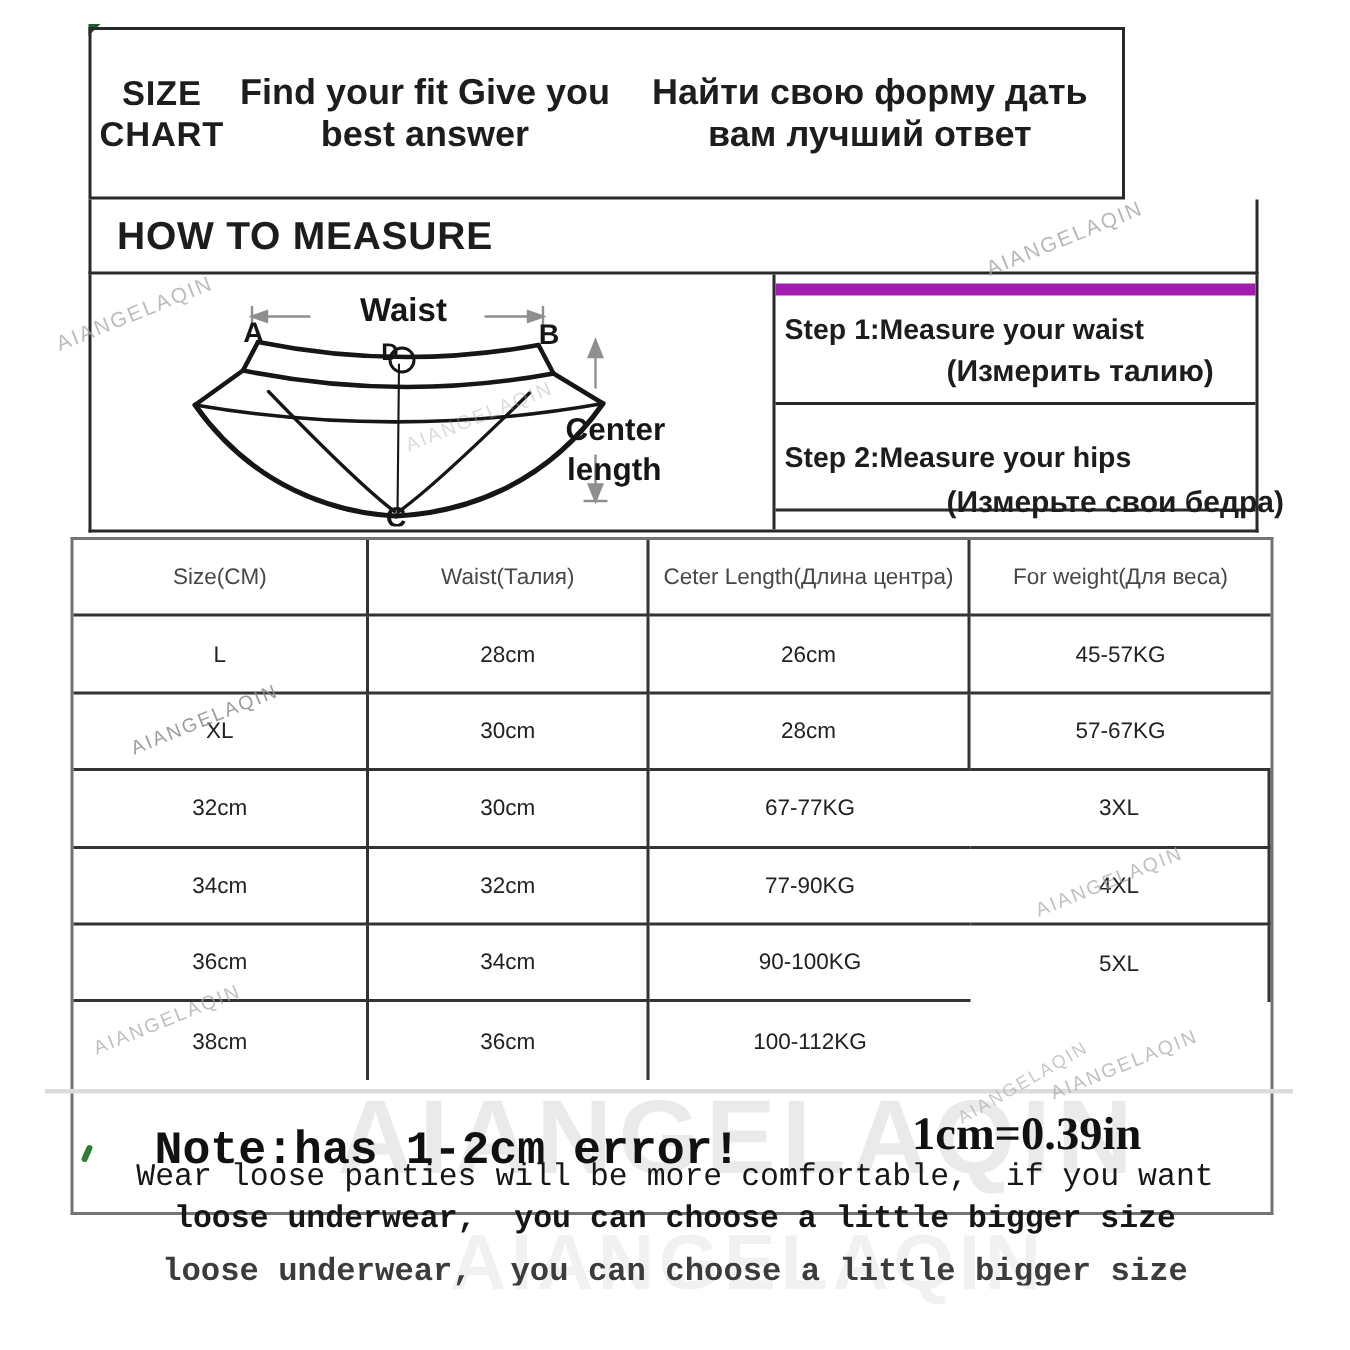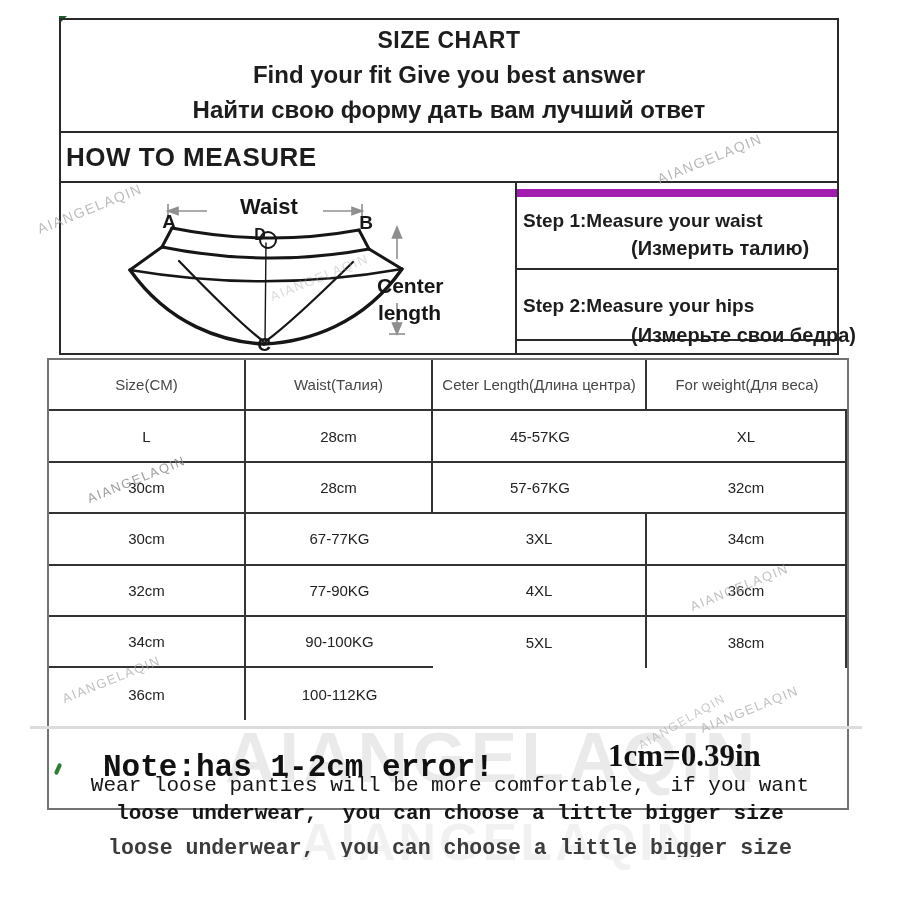--- a/index.html
+++ b/index.html
@@ -1,32 +1,32 @@
 <!DOCTYPE html>
 <html><head>
 <meta charset="utf-8">
 <style>
   html,body{margin:0;padding:0;background:#fff;}
   #page{position:relative;width:900px;height:900px;background:#ffffff;overflow:hidden;
         font-family:"Liberation Sans",sans-serif;color:#1d1d1d;}
 
   
-  .title-box{position:absolute;left:59px;top:18px;width:780px;height:115px;
+  .title-box{position:absolute;left:59px;top:18px;width:691px;height:115px;
              border:2px solid #2a2a2a;box-sizing:border-box;
-             display:flex;flex-direction:column;justify-content:space-evenly;
+             display:flex;flex-direction:row;justify-content:space-evenly;
              align-items:center;text-align:center;}
   .t1{font-size:23px;font-weight:bold;letter-spacing:.5px;}
   .t2{font-size:24px;font-weight:bold;}
   .t3{font-size:24px;font-weight:bold;}
 
   
   .how-band{position:absolute;left:59px;top:133px;width:780px;height:50px;
             border:2px solid #2a2a2a;border-top:none;box-sizing:border-box;
             display:flex;align-items:center;}
-  .how-band span{font-size:26px;font-weight:bold;padding-left:5px;letter-spacing:.5px;}
+  .how-band span{font-size:26px;font-weight:bold;padding-left:17px;letter-spacing:.5px;}
 
   
   .middle{position:absolute;left:59px;top:183px;width:780px;height:172px;
           border:2px solid #2a2a2a;border-top:none;box-sizing:border-box;}
   .diagram-cell{position:absolute;left:0;top:0;width:454px;height:168px;}
   .v-divider{position:absolute;left:454px;top:0;bottom:0;width:2px;background:#2a2a2a;}
   .steps-box{position:absolute;left:456px;top:6px;right:0;height:152px;
              border-top:8px solid #a21caf;border-bottom:2px solid #2a2a2a;box-sizing:border-box;}
   .step1{position:absolute;left:0;right:0;top:0;height:73px;border-bottom:2px solid #2a2a2a;box-sizing:border-box;}
   .step2{position:absolute;left:0;right:0;top:73px;bottom:0;}
@@ -155,20 +155,21 @@
   </div>
 
   <div class="size-table">
     <div class="cell hdr">Size(CM)</div>
     <div class="cell hdr">Waist(Талия)</div>
     <div class="cell hdr">Ceter Length(Длина центра)</div>
     <div class="cell hdr last-col">For weight(Для веса)</div>
 
     <div class="cell">L</div>
     <div class="cell">28cm</div>
+    <div class="cell">26cm</div>
     <div class="cell last-col">45-57KG</div>
 
     <div class="cell">XL</div>
     <div class="cell">30cm</div>
     <div class="cell">28cm</div>
     <div class="cell last-col">57-67KG</div>
 
     <div class="cell">32cm</div>
     <div class="cell">30cm</div>
     <div class="cell last-col">67-77KG</div>

